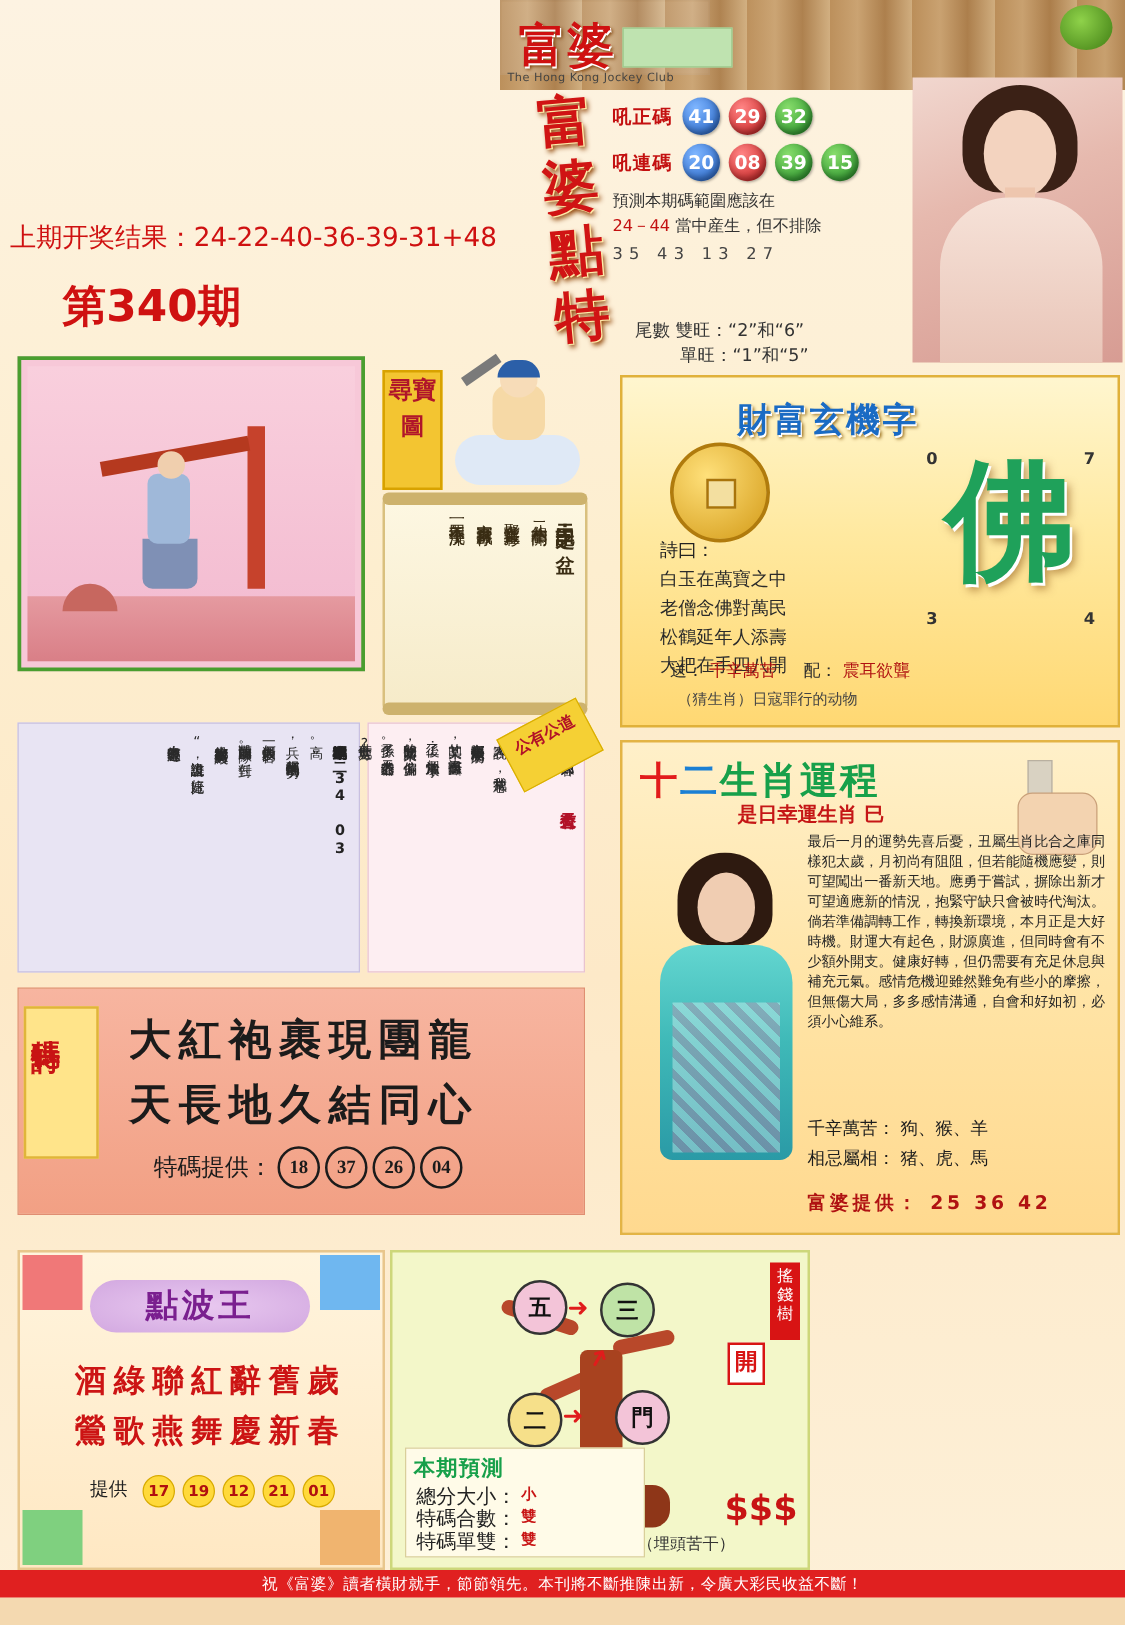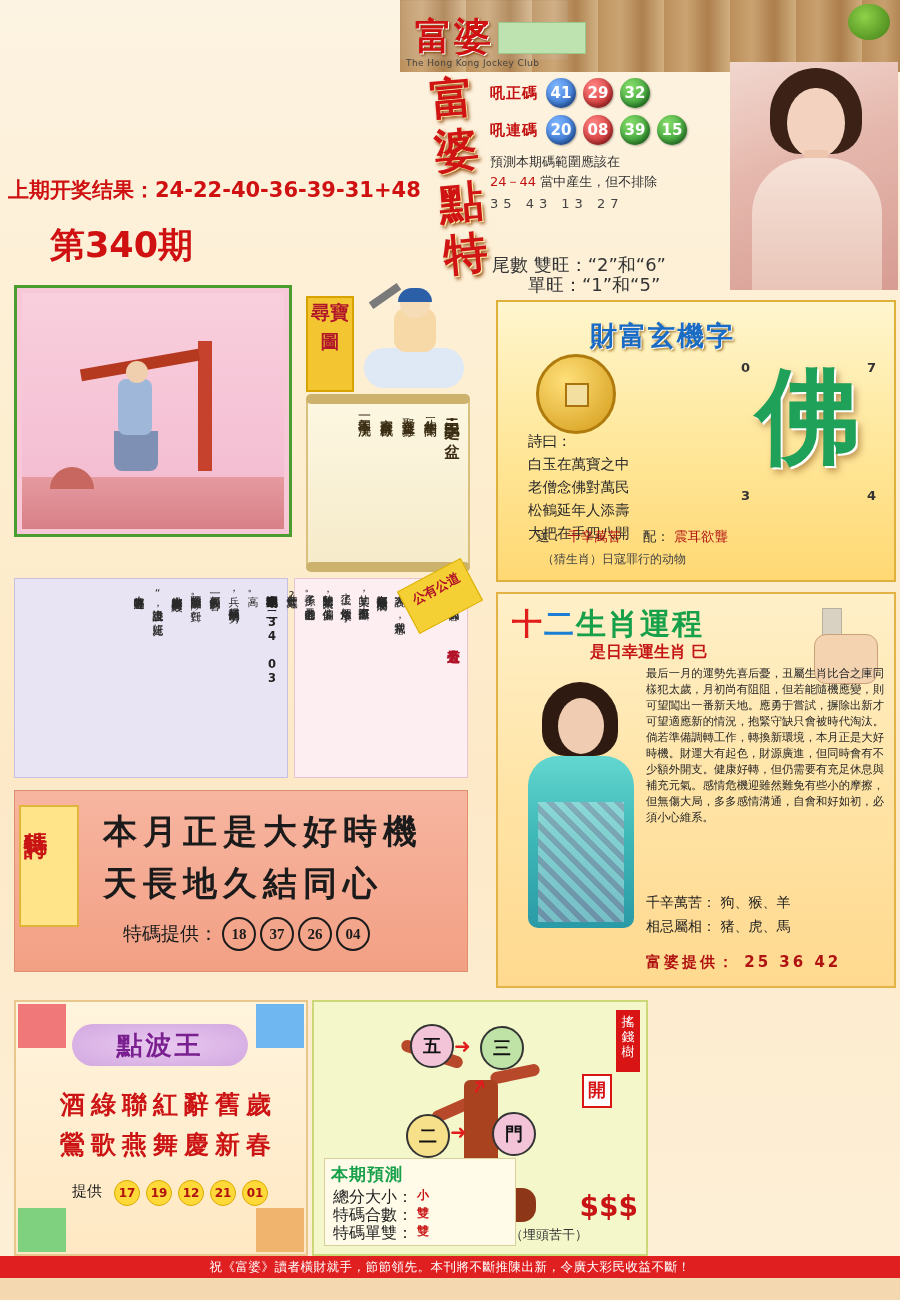--- a/index.html
+++ b/index.html
@@ -22,21 +22,21 @@
     font-size:37px;font-weight:bold;color:#cf1111;letter-spacing:2px;
     text-shadow:1px 1px 0 #fff,2px 2px 3px #7a3a00;font-family:"DejaVu Sans",sans-serif;}
   #jockey-logo{right:6px;top:6px;width:166px;height:58px;
     background:linear-gradient(180deg,#f6f6f6,#e2e2e2);border:1px solid #cfcfcf;}
   #jockey-logo .horse{position:absolute;right:10px;top:4px;width:42px;height:36px;
     border-radius:50%;background:radial-gradient(circle at 40% 35%,#8fd24a,#3f7d13);}
   #jockey-logo .txt{position:absolute;left:6px;bottom:4px;font-size:9px;color:#444;letter-spacing:.4px;}
   #green-box{left:498px;top:22px;width:86px;height:30px;background:#bfe3b0;border:1px solid #9cc98b;}
 
   
-  #last-result{left:8px;top:176px;font-size:21px;color:#cf1111;font-weight:bold;white-space:nowrap;}
+  #last-result{left:8px;top:176px;font-size:21px;color:#cf1111;font-weight:normal;white-space:nowrap;}
   #issue-no{left:50px;top:222px;font-size:35px;color:#cf1111;font-weight:bold;}
 
   
   #vert-title{left:424px;top:72px;width:70px;height:210px;
     font-size:44px;font-weight:bold;color:#d01414;line-height:52px;text-align:center;
     text-shadow:1px 1px 0 #ffe9a8,2px 3px 4px #8c3f00;
     transform:rotate(-5deg);}
 
   
   #pred-panel{left:490px;top:78px;width:238px;height:200px;}
@@ -44,21 +44,21 @@
   .pred-row .lbl{font-size:15px;color:#c31010;font-weight:bold;width:56px;letter-spacing:1px;}
   .ball{width:30px;height:30px;border-radius:50%;color:#fff;font-size:15px;font-weight:bold;
     display:flex;align-items:center;justify-content:center;margin-right:7px;
     box-shadow:inset -2px -3px 5px rgba(0,0,0,.35),1px 1px 2px rgba(0,0,0,.3);}
   .ball.blue{background:radial-gradient(circle at 35% 28%,#7fb6ff,#1f5fc4);}
   .ball.red{background:radial-gradient(circle at 35% 28%,#ff8585,#c41818);}
   .ball.green{background:radial-gradient(circle at 35% 28%,#88dd6c,#1d8b23);}
   #pred-text{margin-top:4px;font-size:13px;color:#333;line-height:20px;}
   #pred-text .c-red{color:#c31010;}
   #pred-nums{font-size:13px;color:#444;letter-spacing:5px;margin-top:2px;}
-  #tail-lines{left:492px;top:255px;font-size:18px;color:#333;line-height:20px;}
+  #tail-lines{left:508px;top:255px;font-size:14px;color:#333;line-height:20px;}
 
   
   #model-photo{left:730px;top:62px;width:168px;height:228px;
     background:linear-gradient(160deg,#f1d7cf 0%,#e6b9ae 40%,#d79c93 100%);
     overflow:hidden;}
   #model-photo .hair{position:absolute;left:40px;top:6px;width:92px;height:86px;border-radius:46px 46px 30px 30px;background:#3b2116;}
   #model-photo .face{position:absolute;left:57px;top:26px;width:58px;height:70px;border-radius:29px/36px;background:#f3d3bf;}
   #model-photo .body{position:absolute;left:22px;top:96px;width:130px;height:132px;border-radius:56px 56px 0 0;background:linear-gradient(180deg,#f6e2d8,#e9c5b8);}
   #model-photo .neck{position:absolute;left:74px;top:88px;width:24px;height:20px;background:#eec6ae;}
 
@@ -371,21 +371,21 @@
   <div id="fupo-provide">
     <span>富婆提供：</span>
     <span>25    36    42</span>
   </div>
 </div>
 
 <div class="abs" id="tema-panel">
   <div id="tema-tag">
     <span>特碼詩</span>
   </div>
-  <div id="tema-l1">本月正是大好時機</div>
+  <div id="tema-l1">大紅袍裹現團龍</div>
   <div id="tema-l2">天長地久結同心</div>
   <div id="tema-supply">
     <span>特碼提供：</span>
     <span class="circ">18</span>
     <span class="circ">37</span>
     <span class="circ">26</span>
     <span class="circ">04</span>
   </div>
 </div>
 

